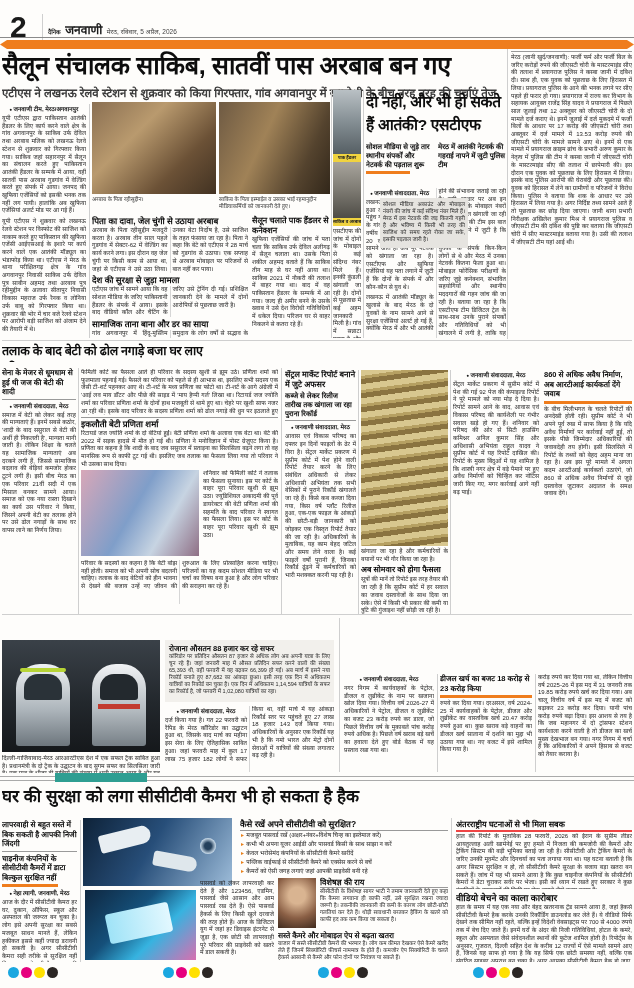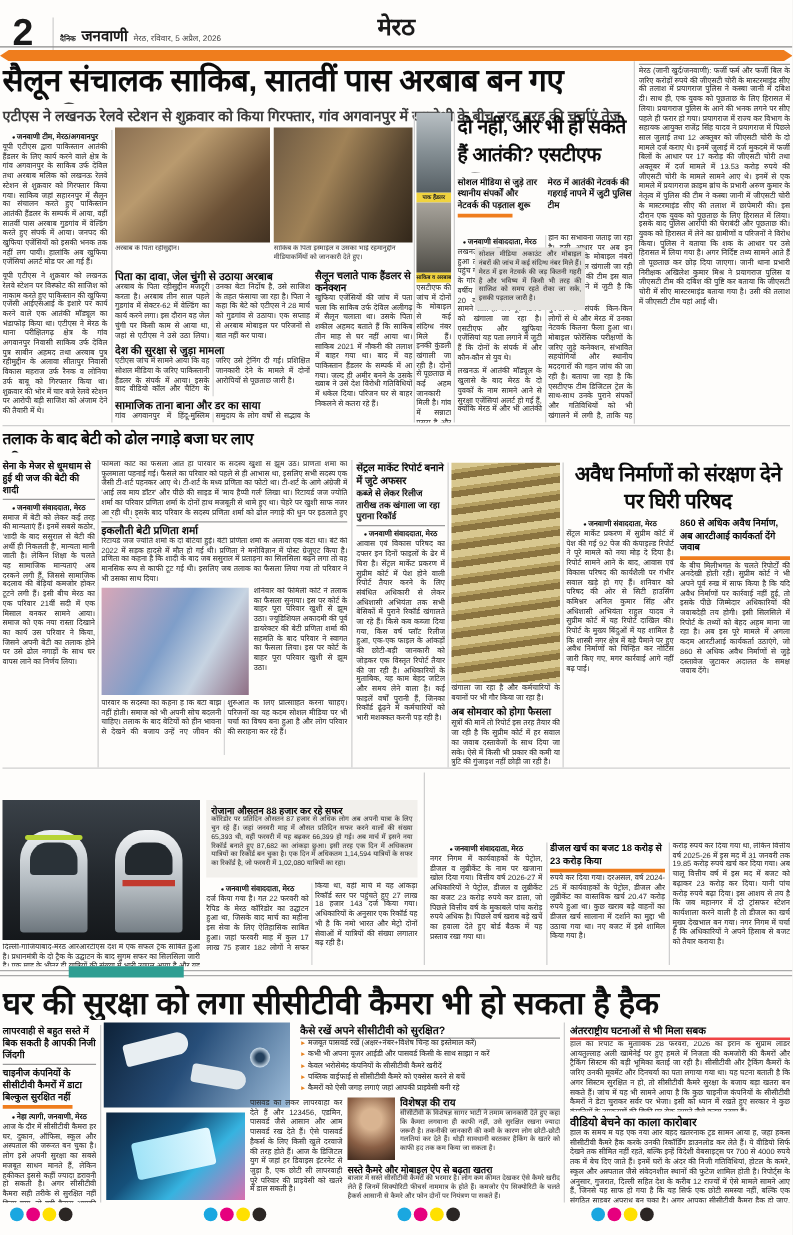--- a/index.html
+++ b/index.html
@@ -36,21 +36,20 @@
 
 <div class="page">
 
   <div class="abs" style="left:10px;top:10px;width:30px;height:34px;font-size:30px;font-weight:800">2</div>
   <div class="vr" style="left:42px;top:14px;height:26px"></div>
   <div class="abs" style="left:48px;top:20px;width:260px;height:18px">
     <span style="font-size:6px;font-weight:bold">दैनिक</span>
     <span style="font-size:12px;font-weight:800">जनवाणी</span>
     <span style="font-size:6.5px;color:#444">मेरठ, रविवार, 5 अप्रैल, 2026</span>
   </div>
-  <div class="abs" style="left:0;top:8px;width:634px;height:26px;text-align:center;font-size:19px;font-weight:800">मेरठ</div>
   <div class="hr" style="left:0;top:37px;width:634px;background:#8a8a8a"></div>
   <div class="abs" style="left:0;top:31px;width:634px;height:9px;text-align:center">
     
   </div>
   <div class="ribbon"></div>
 
   <div class="abs hl" style="left:2px;top:49px;width:504px;height:34px;font-size:25px;line-height:32px">सैलून संचालक साकिब, सातवीं पास अरबाब बन गए आतंकी</div>
   <div class="abs" style="left:2px;top:85px;width:504px;height:16px;font-size:11.5px;font-weight:600;color:#3c3c3c">एटीएस ने लखनऊ रेलवे स्टेशन से शुक्रवार को किया गिरफ्तार, गांव अगवानपुर में खामोशी के बीच तरह तरह की चर्चाएं तेज</div>
 
   <div class="vr" style="left:507px;top:49px;height:290px"></div>
@@ -140,21 +139,20 @@
   <div class="vr" style="left:358px;top:370px;height:244px"></div>
   <div class="abs" style="left:361px;top:370px;width:87px;height:244px">
     <div class="ph" style="position:relative;width:87px;height:176px;background:repeating-linear-gradient(172deg,#d8c78f 0 6px,#b6a062 6px 9px,#8a7340 9px 14px)"></div>
     <p class="bt" style="margin-top:2px">खंगाला जा रहा है और कर्मचारियों के बयानों पर भी गौर किया जा रहा है।</p>
     <div class="ch" style="font-size:7.8px">अब सोमवार को होगा फैसला</div>
     <p class="bt">सूत्रों की मानें तो रिपोर्ट इस तरह तैयार की जा रही है कि सुप्रीम कोर्ट में हर सवाल का जवाब दस्तावेजों के साथ दिया जा सके। ऐसे में किसी भी प्रकार की कमी या त्रुटि की गुंजाइश नहीं छोड़ी जा रही है।</p>
   </div>
   <div class="vr" style="left:450px;top:370px;height:244px"></div>
 
   <div class="abs" style="left:453px;top:370px;width:179px;height:244px">
-    <div class="hl" style="font-size:16.5px;line-height:21px;text-align:center;height:44px;overflow:hidden">अवैध निर्माणों को संरक्षण देने पर घिरी परिषद</div>
     <div style="display:flex;gap:5px;height:196px;overflow:hidden">
       <div style="width:86px">
         <div class="by">जनवाणी संवाददाता, मेरठ</div>
         <p class="bt">सेंट्रल मार्केट प्रकरण में सुप्रीम कोर्ट में पेश की गई 92 पेज की कंपाइल्ड रिपोर्ट ने पूरे मामले को नया मोड़ दे दिया है। रिपोर्ट सामने आने के बाद, आवास एवं विकास परिषद की कार्यशैली पर गंभीर सवाल खड़े हो गए हैं। शनिवार को परिषद की ओर से सिटी हाउसिंग कमिश्नर अनिल कुमार सिंह और अधिशासी अभियंता राहुल यादव ने सुप्रीम कोर्ट में यह रिपोर्ट दाखिल की। रिपोर्ट के मुख्य बिंदुओं में यह शामिल है कि शास्त्री नगर क्षेत्र में बड़े पैमाने पर हुए अवैध निर्माणों को चिन्हित कर नोटिस जारी किए गए, मगर कार्रवाई आगे नहीं बढ़ पाई।</p>
       </div>
       <div style="width:88px">
         <div class="sh" style="font-size:7.5px;line-height:9.5px">860 से अधिक अवैध निर्माण, अब आरटीआई कार्यकर्ता देंगे जवाब</div>
         <div class="orule"></div>
         <p class="bt">के बीच मिलीभगत के चलते रिपोर्टों की अनदेखी होती रही। सुप्रीम कोर्ट ने भी अपने पूर्व रुख में साफ किया है कि यदि अवैध निर्माणों पर कार्रवाई नहीं हुई, तो इसके पीछे जिम्मेदार अधिकारियों की जवाबदेही तय होगी। इसी सिलसिले में रिपोर्ट के तथ्यों को बेहद अहम माना जा रहा है। अब इस पूरे मामले में अगला कदम आरटीआई कार्यकर्ता उठाएंगे, जो 860 से अधिक अवैध निर्माणों से जुड़े दस्तावेज जुटाकर अदालत के समक्ष जवाब देंगे।</p>
       </div>
@@ -194,21 +192,21 @@
     <div class="orule"></div>
     <p class="bt">रुपये कर दिया गया। दरअसल, वर्ष 2024-25 में कार्यवाहकों के पेट्रोल, डीजल और लुब्रीकेंट का वास्तविक खर्च 20.47 करोड़ रुपये हुआ था। कुछ खराब बड़े वाहनों का डीजल खर्च सालाना में दर्शाने का मुद्दा भी उठाया गया था। नए बजट में इसे शामिल किया गया है।</p>
   </div>
   <div class="vr" style="left:535px;top:674px;height:98px"></div>
   <div class="abs bt" style="left:538px;top:674px;width:94px;height:98px">करोड़ रुपये कर दिया गया था, लेकिन वित्तीय वर्ष 2025-26 में इस मद में 31 जनवरी तक 19.85 करोड़ रुपये खर्च कर दिया गया। अब चालू वित्तीय वर्ष में इस मद में बजट को बढ़ाकर 23 करोड़ कर दिया। यानी पांच करोड़ रुपये बढ़ा दिया। इस आशय से तय है कि जब महानगर में दो ट्रांसफर स्टेशन कार्यशाला करने वाली है तो डीजल का खर्च मुख्य देखभाल बन गया। नगर निगम में चर्चा है कि अधिकारियों ने अपने हिसाब से बजट को तैयार कराया है।</div>
 
   <div class="hr" style="left:0;top:776px;width:634px;background:#aaa"></div>
   <div class="hr" style="left:0;top:780px;width:634px;background:#aaa"></div>
   <div class="tealtab"></div>
 
-  <div class="abs" style="left:2px;top:784px;width:630px;height:32px;font-size:25px;font-weight:700;color:#101010">घर की सुरक्षा को लगा सीसीटीवी कैमरा भी हो सकता है हैक</div>
+  <div class="abs" style="left:2px;top:784px;width:630px;height:32px;font-size:17px;font-weight:700;color:#101010">घर की सुरक्षा को लगा सीसीटीवी कैमरा भी हो सकता है हैक</div>
 
   <div class="abs" style="left:2px;top:820px;width:75px;height:142px">
     <div class="sh" style="font-size:7.5px;line-height:9.5px">लापरवाही से बहुत सस्ते में बिक सकती है आपकी निजी जिंदगी</div>
     <div class="grule"></div>
     <div class="sh" style="font-size:7.5px;line-height:9.5px">चाइनीज कंपनियों के सीसीटीवी कैमरों में डाटा बिल्कुल सुरक्षित नहीं</div>
     <div class="orule" style="width:56px"></div>
     <div class="by">नेहा त्यागी, जनवाणी, मेरठ</div>
     <p class="bt">आज के दौर में सीसीटीवी कैमरा हर घर, दुकान, ऑफिस, स्कूल और अस्पताल की जरूरत बन चुका है। लोग इसे अपनी सुरक्षा का सबसे मजबूत साधन मानते हैं, लेकिन हकीकत इससे कहीं ज्यादा डरावनी हो सकती है। अगर सीसीटीवी कैमरा सही तरीके से सुरक्षित नहीं किया गया, तो वही कैमरा आपकी हर गतिविधि पर नजर रखने वाला एक खुफिया हथियार बन सकता है।</p>
   </div>
   <div class="vr" style="left:80px;top:820px;height:142px"></div>

